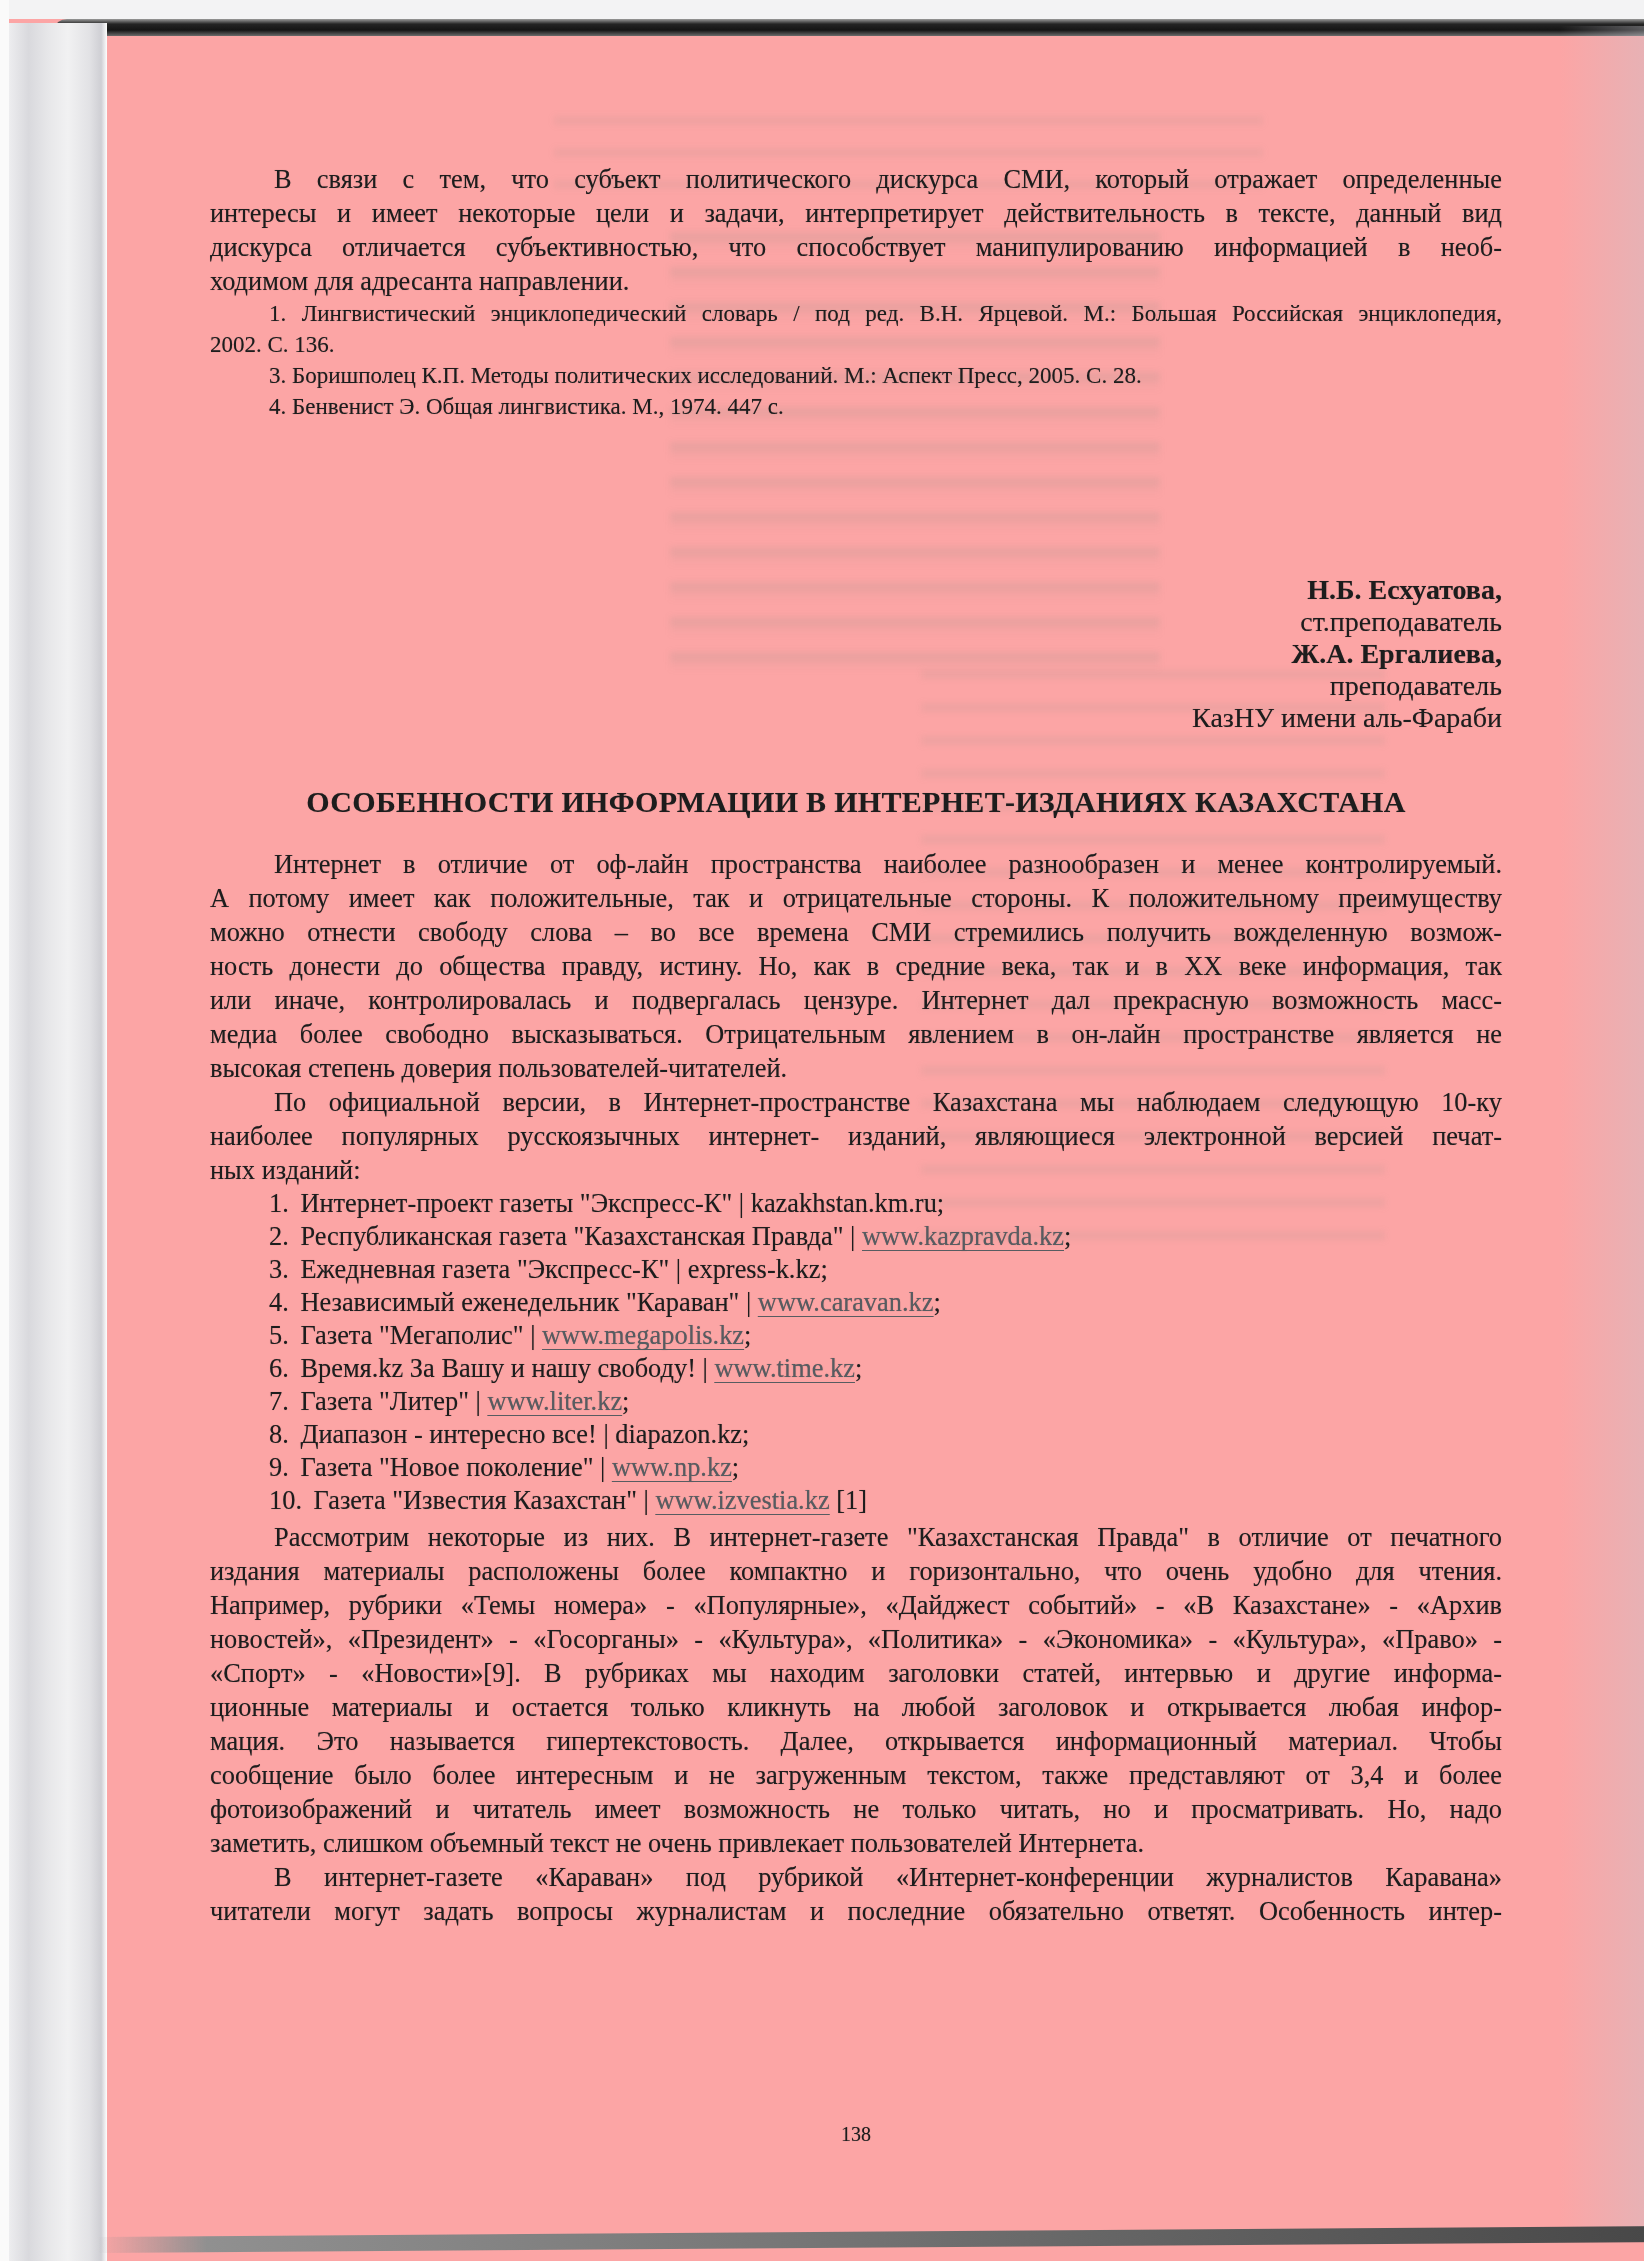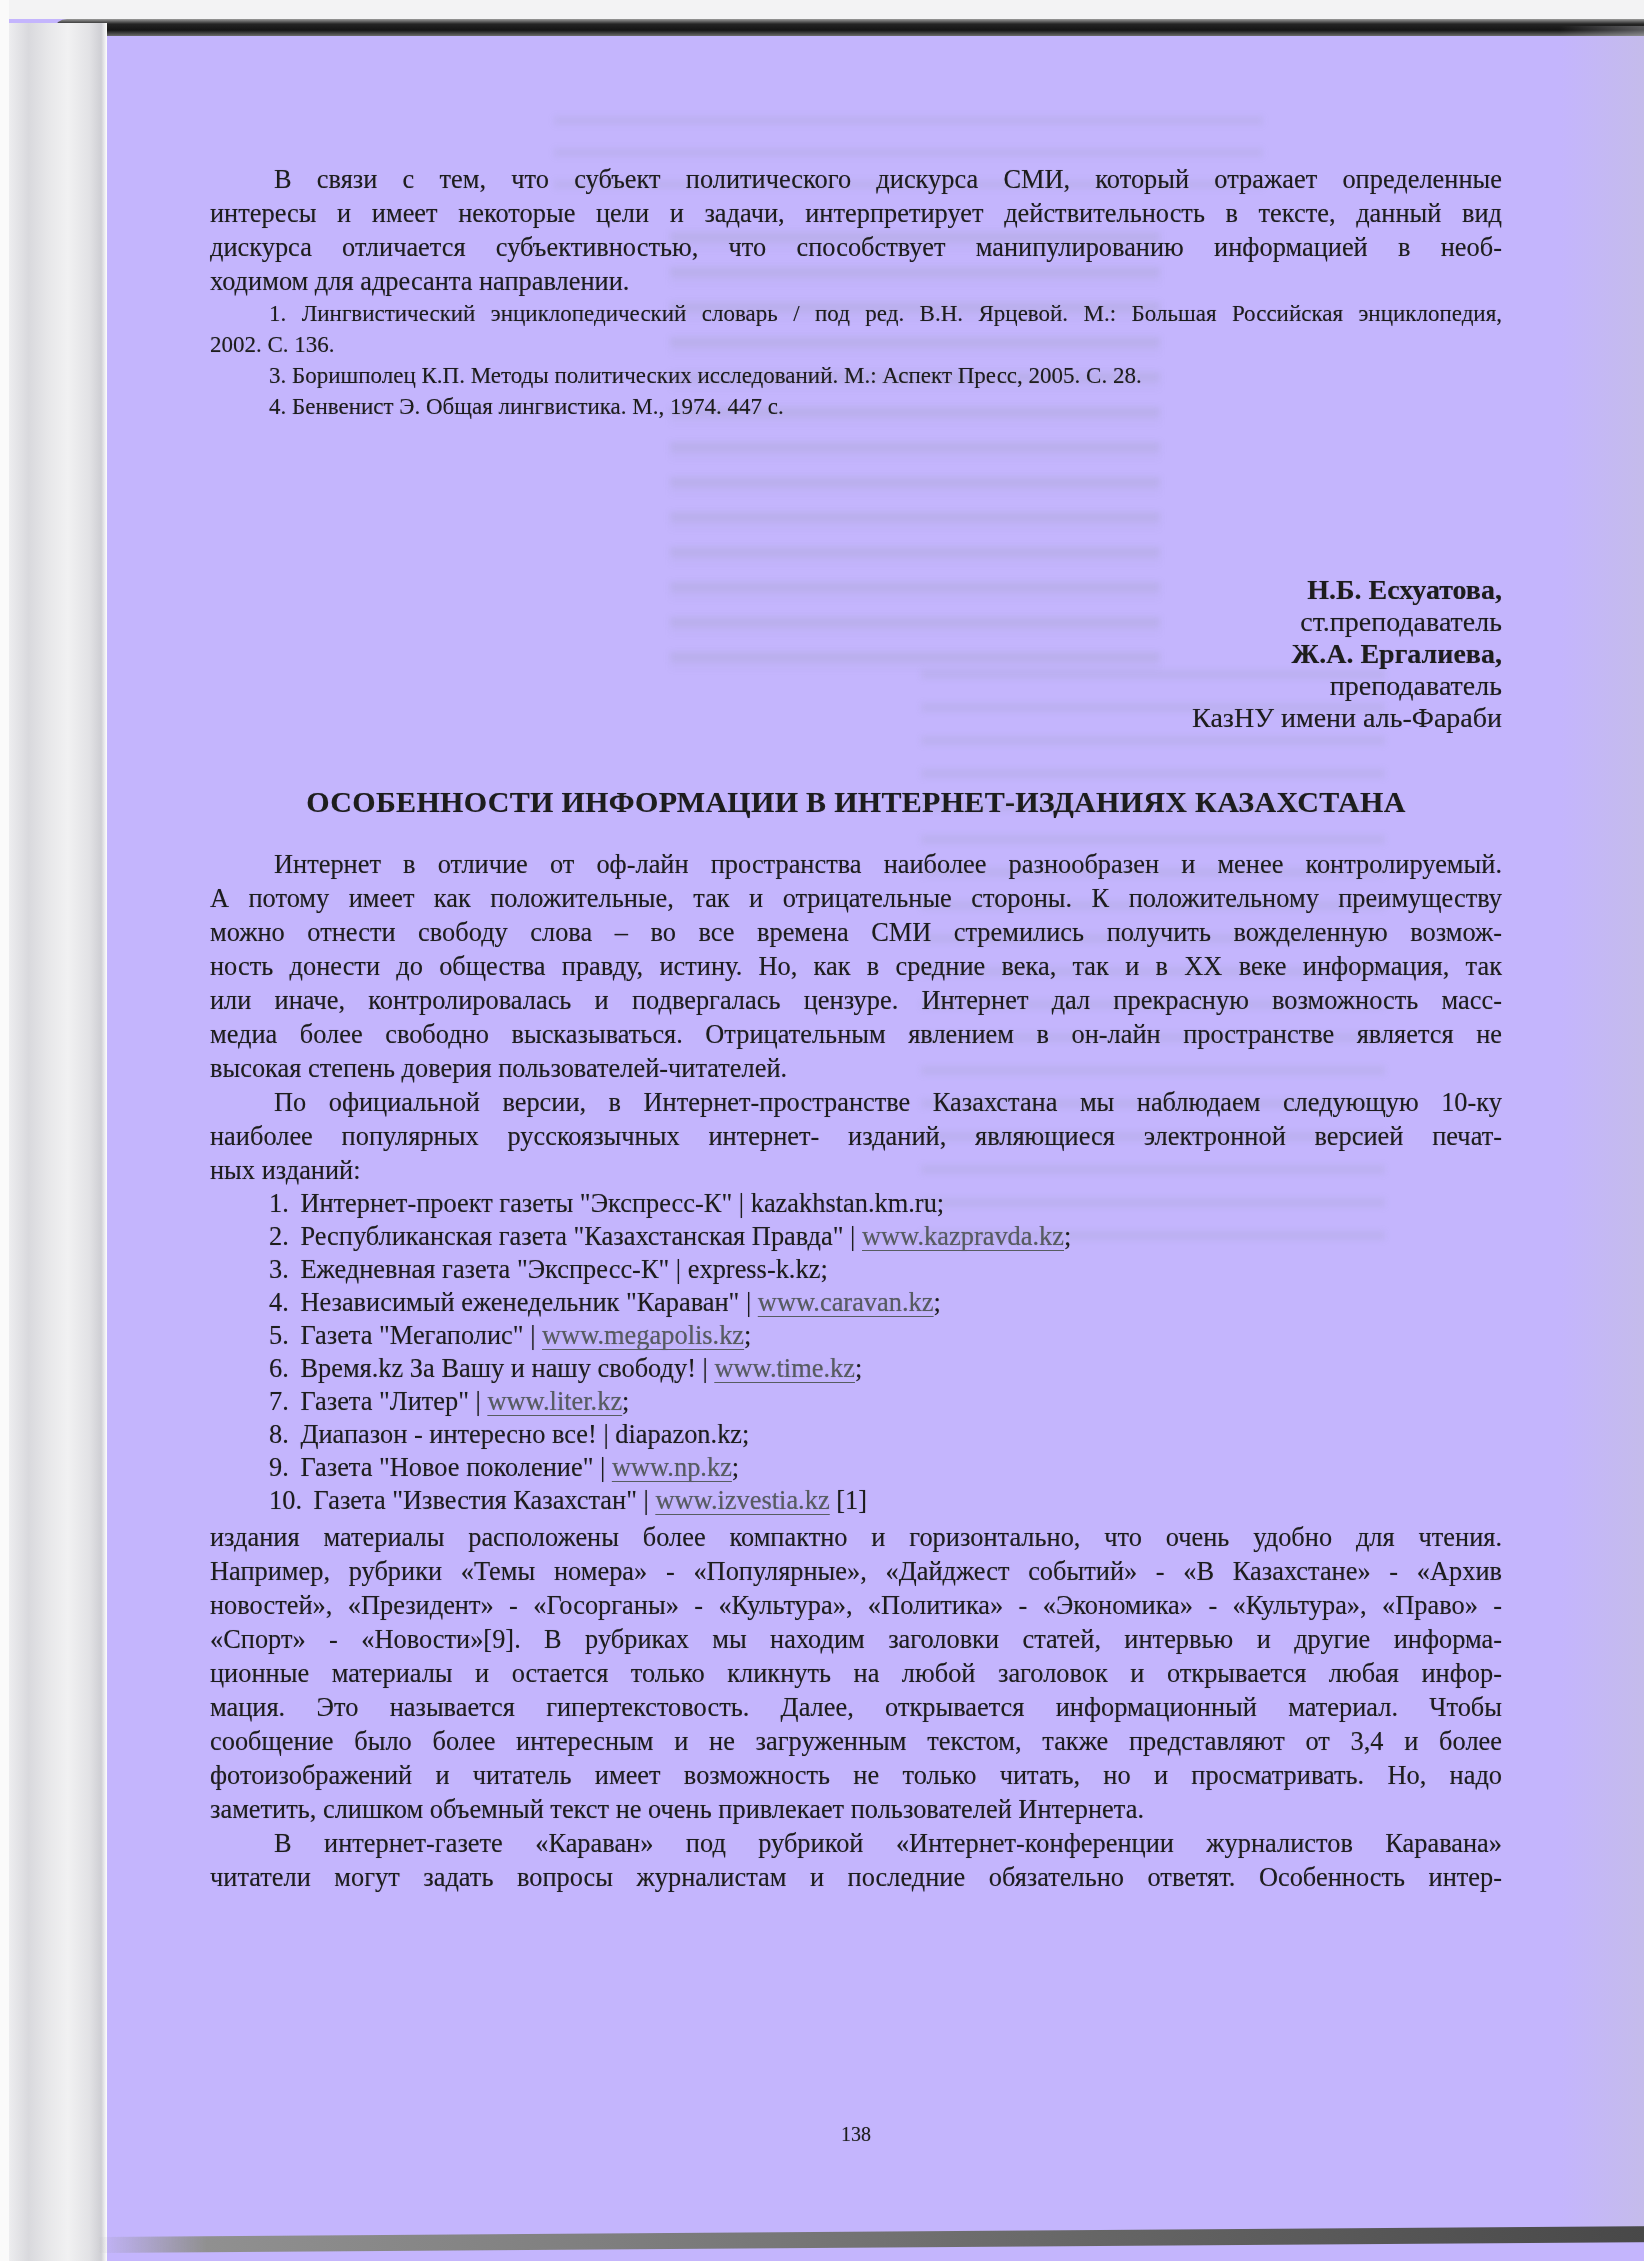--- a/index.html
+++ b/index.html
@@ -5,21 +5,21 @@
   html, body { margin: 0; padding: 0; }
   body {
     width: 1644px; height: 2261px;
     background: #f4f4f5;
     font-family: "Liberation Serif", "DejaVu Serif", serif;
     overflow: hidden;
   }
   .page {
     position: relative;
     width: 1644px; height: 2261px;
-    background: #c4b5fd;
+    background: #fca5a5;
     color: #1d1d1d;
     text-shadow: 0 0 0.8px rgba(45,45,45,0.45);
     overflow: hidden;
   }
   
   .top-edge {
     position: absolute; left: 55px; top: 19.3px; right: 0; height: 17px;
     background: linear-gradient(to bottom, #9a9a9a 0%, #242424 30%, #151515 65%, #6a6a6a 100%);
     border-top-left-radius: 17px 14px;
     border-bottom-left-radius: 26px 10.3px;
@@ -171,20 +171,21 @@
         <div class="pub-line"><span class="pub-num">3.</span><span>Ежедневная газета "Экспресс-К" | </span><span class="pub-url">express-k.kz</span><span>;</span></div>
         <div class="pub-line"><span class="pub-num">4.</span><span>Независимый еженедельник "Караван" | </span><span class="pub-url u">www.caravan.kz</span><span>;</span></div>
         <div class="pub-line"><span class="pub-num">5.</span><span>Газета "Мегаполис" | </span><span class="pub-url u">www.megapolis.kz</span><span>;</span></div>
         <div class="pub-line"><span class="pub-num">6.</span><span>Время.kz За Вашу и нашу свободу! | </span><span class="pub-url u">www.time.kz</span><span>;</span></div>
         <div class="pub-line"><span class="pub-num">7.</span><span>Газета "Литер" | </span><span class="pub-url u">www.liter.kz</span><span>;</span></div>
         <div class="pub-line"><span class="pub-num">8.</span><span>Диапазон - интересно все! | </span><span class="pub-url">diapazon.kz</span><span>;</span></div>
         <div class="pub-line"><span class="pub-num">9.</span><span>Газета "Новое поколение" | </span><span class="pub-url u">www.np.kz</span><span>;</span></div>
         <div class="pub-line"><span class="pub-num">10.</span><span>Газета "Известия Казахстан" | </span><span class="pub-url u">www.izvestia.kz</span><span> [1]</span></div>
       </div>
     <div class="para-c" id="para-c">
+        <div class="line tline j ind">Рассмотрим некоторые из них. В интернет-газете "Казахстанская Правда" в отличие от печатного</div>
         <div class="line tline j">издания материалы расположены более компактно и горизонтально, что очень удобно для чтения.</div>
         <div class="line tline j">Например, рубрики «Темы номера» - «Популярные», «Дайджест событий» - «В Казахстане» - «Архив</div>
         <div class="line tline j">новостей», «Президент» - «Госорганы» - «Культура», «Политика» - «Экономика» - «Культура», «Право» -</div>
         <div class="line tline j">«Спорт» - «Новости»[9]. В рубриках мы находим заголовки статей, интервью и другие информа-</div>
         <div class="line tline j">ционные материалы и остается только кликнуть на любой заголовок и открывается любая инфор-</div>
         <div class="line tline j">мация. Это называется гипертекстовость. Далее, открывается информационный материал. Чтобы</div>
         <div class="line tline j">сообщение было более интересным и не загруженным текстом, также представляют от 3,4 и более</div>
         <div class="line tline j">фотоизображений и читатель имеет возможность не только читать, но и просматривать. Но, надо</div>
         <div class="line tline">заметить, слишком объемный текст не очень привлекает пользователей Интернета.</div>
       </div>

